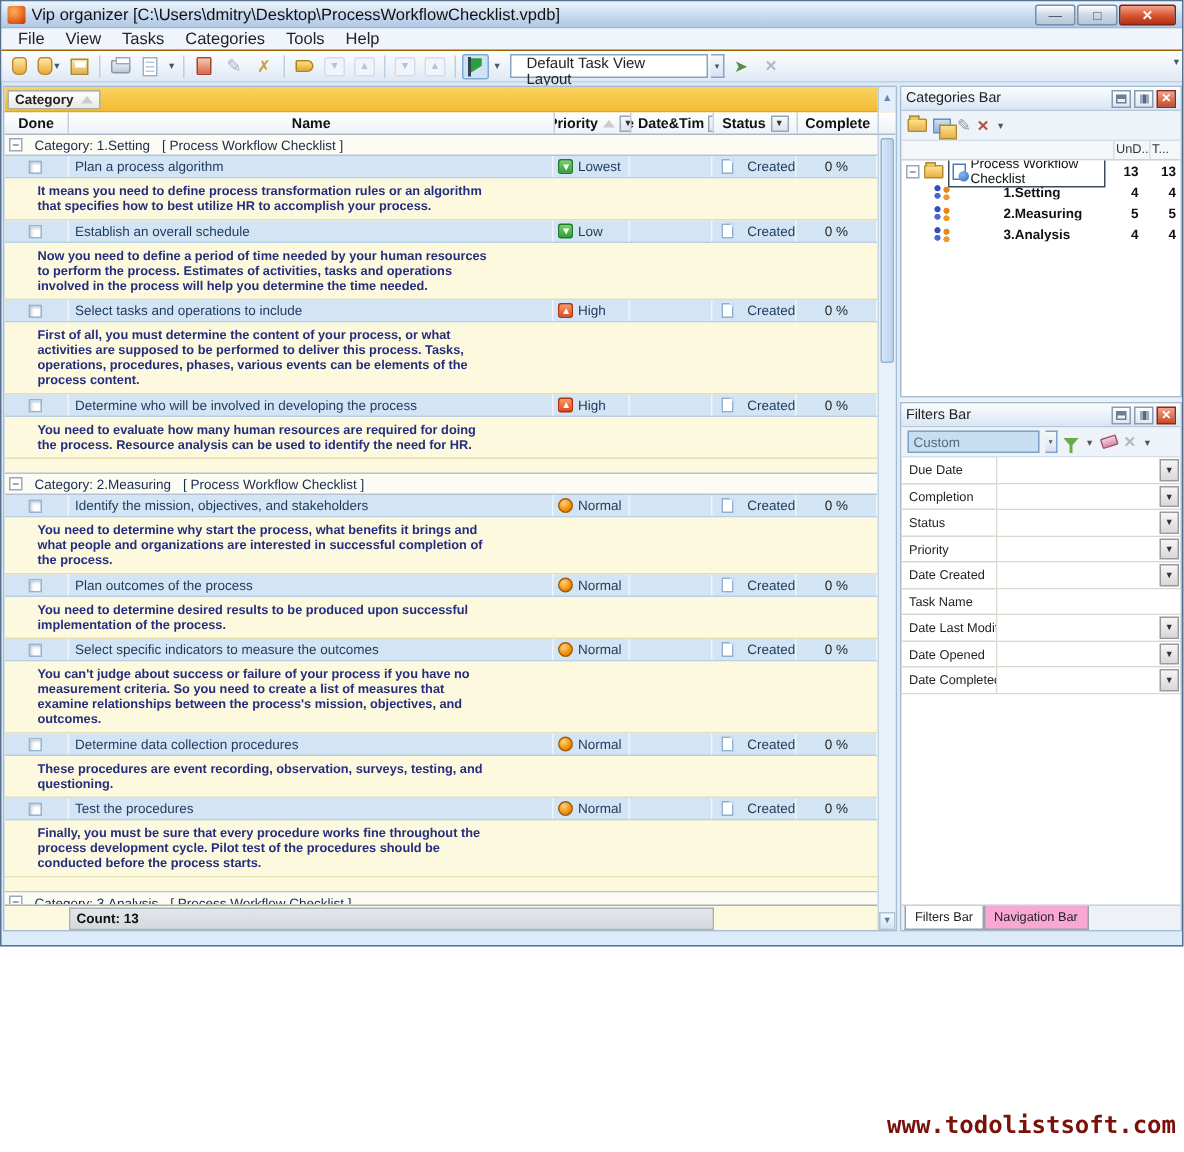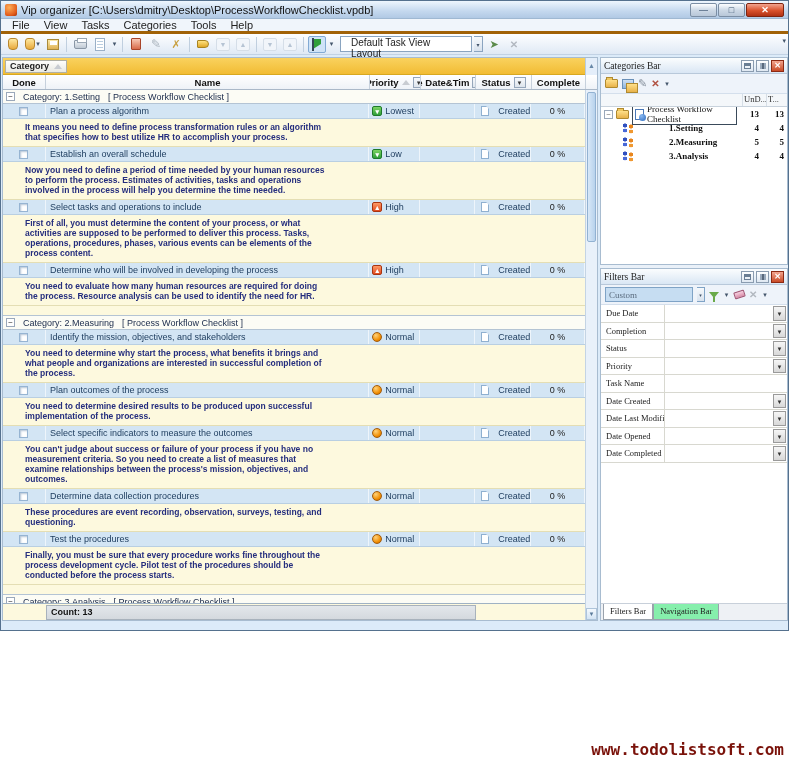--- a/index.html
+++ b/index.html
@@ -8,21 +8,21 @@
 
   
   .titlebar { height:18px; background:linear-gradient(#eef6fe,#c4d8ee 60%,#b1c9e4); display:flex; align-items:center; padding:0 4px; border-bottom:1px solid #9fb8d2; }
   .app-icon { width:12px; height:12px; border-radius:2px; background:radial-gradient(circle at 35% 30%, #ffb05a, #e05818 70%, #9c3008); margin-right:4px; flex:none; }
   .title-text { font-size:11px; color:#111; white-space:nowrap; overflow:hidden; flex:1; }
   .winbtns { display:flex; gap:1px; margin-left:4px; }
   .winbtn { width:27px; height:14px; border:1px solid #7b8ea4; border-radius:2px; background:linear-gradient(#fdfeff,#cdd9e6 50%,#b8c7d8); color:#37506b; font-size:9px; line-height:12px; text-align:center; }
   .winbtn.close { width:38px; background:linear-gradient(#f2a48e,#d9512c 55%,#b03214); border-color:#7e2410; color:#fff; font-weight:bold; }
 
   
-  .menubar { height:15px; background:#f0f5fb; display:flex; align-items:center; padding-left:4px; border-bottom:3px solid #a16207; }
+  .menubar { height:15px; background:#f0f5fb; display:flex; align-items:center; padding-left:4px; border-bottom:1px solid #a16207; }
   .menu-item { font-size:11px; color:#222; padding:0 7px; }
   .toolbar { height:21px; background:linear-gradient(#fdfeff,#dfe9f5); border-bottom:1px solid #c2d2e4; display:flex; align-items:center; padding:0 3px; gap:2px; position:relative; }
   .tsep { width:1px; height:15px; background:#c0cfdf; margin:0 2px; }
   .tbi { width:18px; height:17px; display:flex; align-items:center; justify-content:center; border-radius:2px; flex:none; position:relative; }
   .tbi.pressed { background:#cfe3f7; border:1px solid #82aad4; }
   .ddcaret { font-size:7px; color:#44566c; width:7px; text-align:center; }
   .i-db { width:10px; height:12px; background:linear-gradient(#ffe9a0,#e8a93c); border:1px solid #b8872e; border-radius:3px 3px 4px 4px; }
   .i-disk { width:12px; height:11px; background:linear-gradient(#fbe9a8,#dfb254); border:1px solid #a98a3a; position:relative; }
   .i-disk::after { content:""; position:absolute; left:2px; top:1px; width:7px; height:4px; background:#fff; }
   .i-printer { width:13px; height:9px; background:linear-gradient(#eef2f6,#bfc9d4); border:1px solid #8a97a6; border-radius:1px 1px 2px 2px; position:relative; }
@@ -79,21 +79,21 @@
   .ghead { height:14px; background:#fcfcf5; border-bottom:1px solid #b4c4d4; display:flex; align-items:center; font-size:9px; color:#1a2a4a; gap:8px; padding-left:3px; }
   .expbox { width:9px; height:9px; background:#fff; border:1px solid #9aa8ba; color:#333; font-size:8px; line-height:7px; text-align:center; flex:none; }
   .note { background:#fdf9de; border-bottom:1px solid #e4deb4; padding:3px 6px 4px 22px; }
   .note span { display:block; max-width:302px; font-size:8.5px; font-weight:bold; color:#252e7e; line-height:10px; }
   .spacer { height:10px; background:#fdf9de; border-bottom:1px solid #b4c4d4; }
 
   .gfooter { height:17px; background:#fdf9de; border-top:1px solid #9fb2c4; display:flex; align-items:center; flex:none; }
   .countcell { margin-left:43px; width:430px; height:15px; background:linear-gradient(#e3e7eb,#d4d9de); border:1px solid #a8b2bc; font-size:9px; font-weight:bold; color:#111; display:flex; align-items:center; padding-left:4px; }
 
   
-  .dock { position:absolute; left:599px; top:56px; width:188px; bottom:9px; background:#eaf1f9; display:flex; flex-direction:column;font-family:Liberation Serif, serif; }
+  .dock { position:absolute; left:599px; top:56px; width:188px; bottom:9px; background:#eaf1f9; display:flex; flex-direction:column; }
   .pane { background:#fff; border:1px solid #a8bcd0; display:flex; flex-direction:column; overflow:hidden; }
   .pane-title { height:16px; background:linear-gradient(#fbfdfe,#d9e6f4); border-bottom:1px solid #b8c8da; display:flex; align-items:center; padding:0 3px; flex:none; }
   .pane-title .pt-label { font-size:9.5px; color:#222; flex:1; }
   .pt-btn { width:13px; height:12px; border:1px solid #8a9cb0; background:linear-gradient(#fdfeff,#dfe8f2); margin-left:2px; position:relative; flex:none; }
   .pt-btn.min::after { content:""; position:absolute; left:2px; top:2px; right:2px; bottom:2px; border:1px solid #6a7e94; border-top-width:3px; }
   .pt-btn.pin::after { content:""; position:absolute; left:5px; top:2px; width:2px; height:6px; background:#5a6a7e; box-shadow:-2px 0 0 #9aaabc, 2px 0 0 #9aaabc; }
   .pt-btn.close { background:linear-gradient(#f2a48e,#c94a26); border-color:#8d2a14; color:#fff; font-size:8px; font-weight:bold; text-align:center; line-height:10px; }
   .pane-toolbar { height:20px; background:#eef3fa; border-bottom:1px solid #d4dfec; display:flex; align-items:center; padding:0 4px; gap:4px; flex:none; }
   .fold { width:13px; height:9px; background:linear-gradient(#ffe08a,#e8b24a); border:1px solid #b08a30; border-radius:1px; position:relative; }
   .fold::before { content:""; position:absolute; left:0; top:-3px; width:5px; height:2px; background:#f0c860; border:1px solid #b08a30; border-bottom:none; }
@@ -126,21 +126,21 @@
   .eraser { width:11px; height:7px; background:linear-gradient(#f8d0e0,#d88ca8); border:1px solid #a05070; transform:rotate(-18deg); border-radius:1px; }
 
   .frows { flex:none; }
   .frow { height:17.5px; display:flex; border-bottom:1px solid #d8d8d0; align-items:stretch; }
   .frow .flabel { width:64px; font-size:8.5px; color:#222; display:flex; align-items:center; padding-left:5px; border-right:1px solid #d8d8d0; overflow:hidden; white-space:nowrap; flex:none; }
   .frow .fval { flex:1; background:#fff; }
   .frow .fdd { width:13px; margin:1px; background:linear-gradient(#f6f6f6,#d8d8d8); border:1px solid #9a9a9a; color:#333; font-size:6px; text-align:center; line-height:14px; flex:none; }
   .ffill { flex:1; background:#fff; }
 
   .tabstrip { height:17px; background:#eef1f5; border-top:1px solid #c8d0da; display:flex; align-items:flex-end; padding-left:2px; gap:0; flex:none; }
-  .tab { font-size:8.5px; color:#222; padding:2px 6px 3px; border:1px solid #9aa2ac; border-top:none; background:#86efac; }
+  .tab { font-size:8.5px; color:#222; padding:2px 6px 3px; border:1px solid #9aa2ac; border-top:none; background:#f9a8d4; }
   .tab.active { background:#fff; font-weight:normal; position:relative; }
 
   .watermark { position:absolute; right:5px; top:740px; font-family:"DejaVu Sans Mono", monospace; font-weight:bold; font-size:16px; color:#7a120a; letter-spacing:0px; }
 </style>
 </head>
 <body>
 
 <div class="app">
 
   <div class="titlebar">
@@ -551,27 +551,27 @@
             <div class="flabel">Status</div>
             <div class="fval"></div>
             <div class="fdd">▼</div>
           </div>
           <div class="frow">
             <div class="flabel">Priority</div>
             <div class="fval"></div>
             <div class="fdd">▼</div>
           </div>
           <div class="frow">
+            <div class="flabel">Date Created</div>
+            <div class="fval"></div>
+            <div class="fdd">▼</div>
+          </div>
+          <div class="frow">
             <div class="flabel">Task Name</div>
             <div class="fval"></div>
-          </div>
-          <div class="frow">
-            <div class="flabel">Date Created</div>
-            <div class="fval"></div>
-            <div class="fdd">▼</div>
           </div>
           <div class="frow">
             <div class="flabel">Date Last Modified</div>
             <div class="fval"></div>
             <div class="fdd">▼</div>
           </div>
           <div class="frow">
             <div class="flabel">Date Opened</div>
             <div class="fval"></div>
             <div class="fdd">▼</div>

